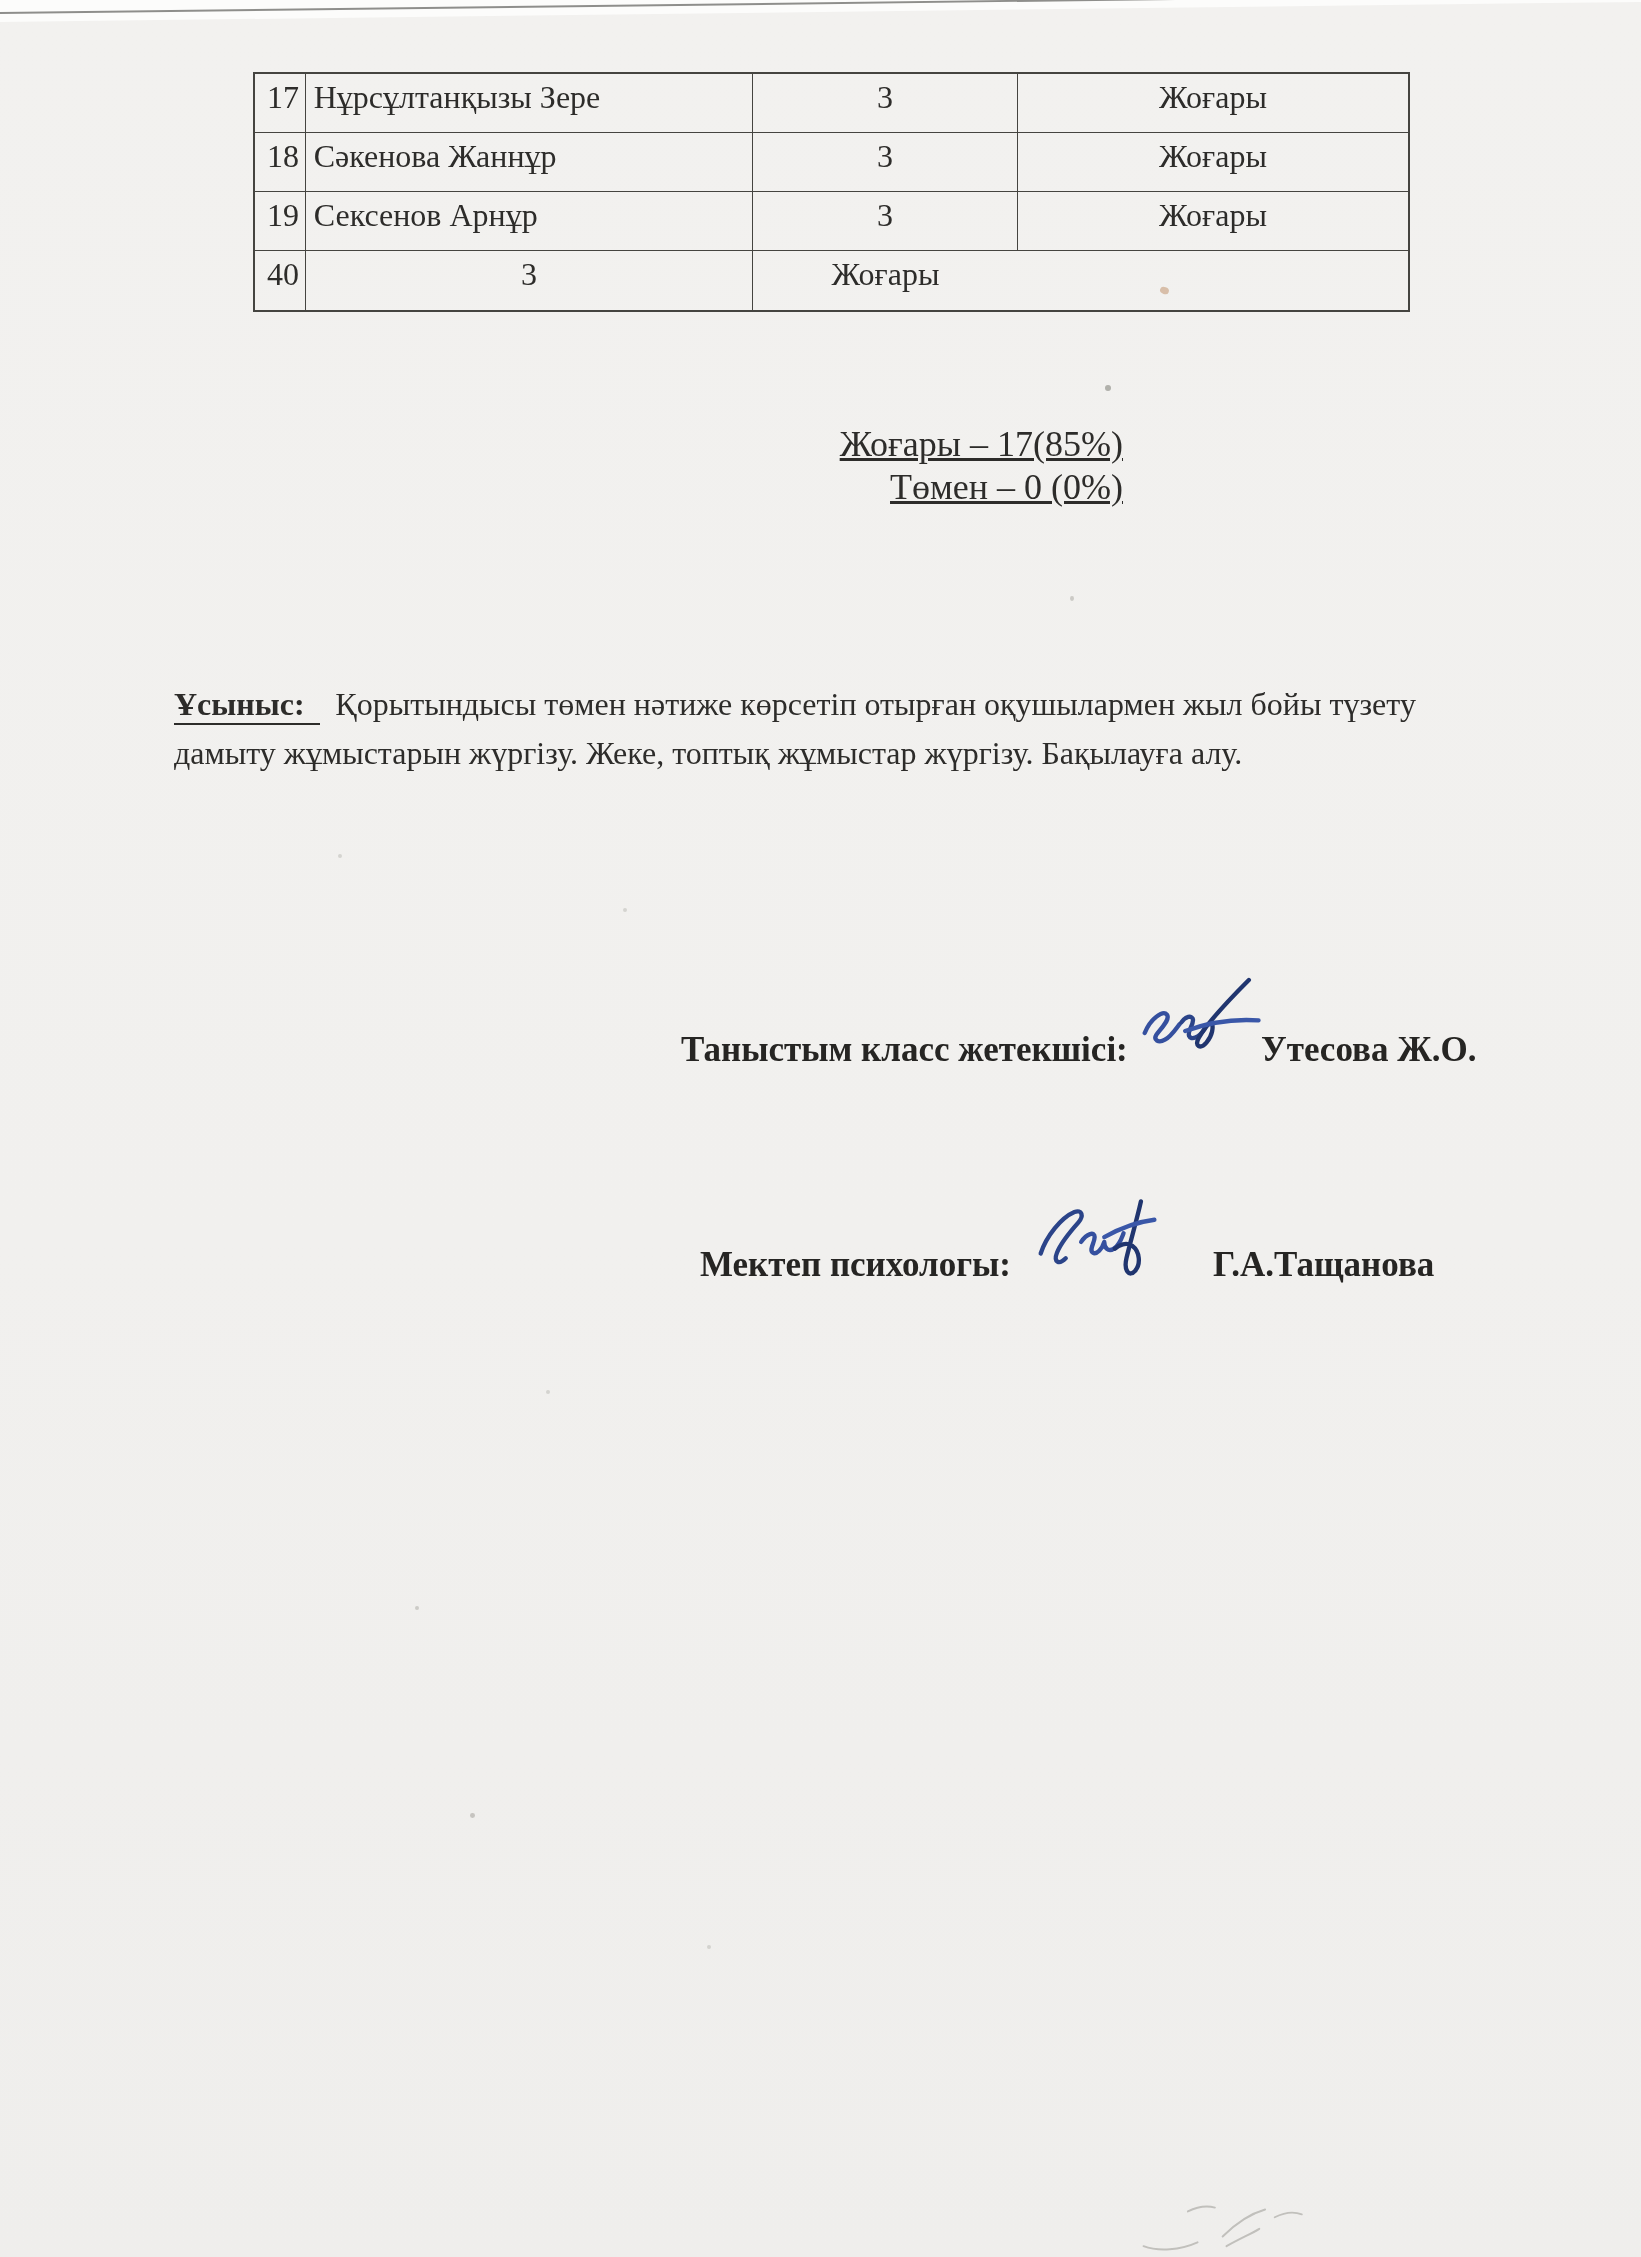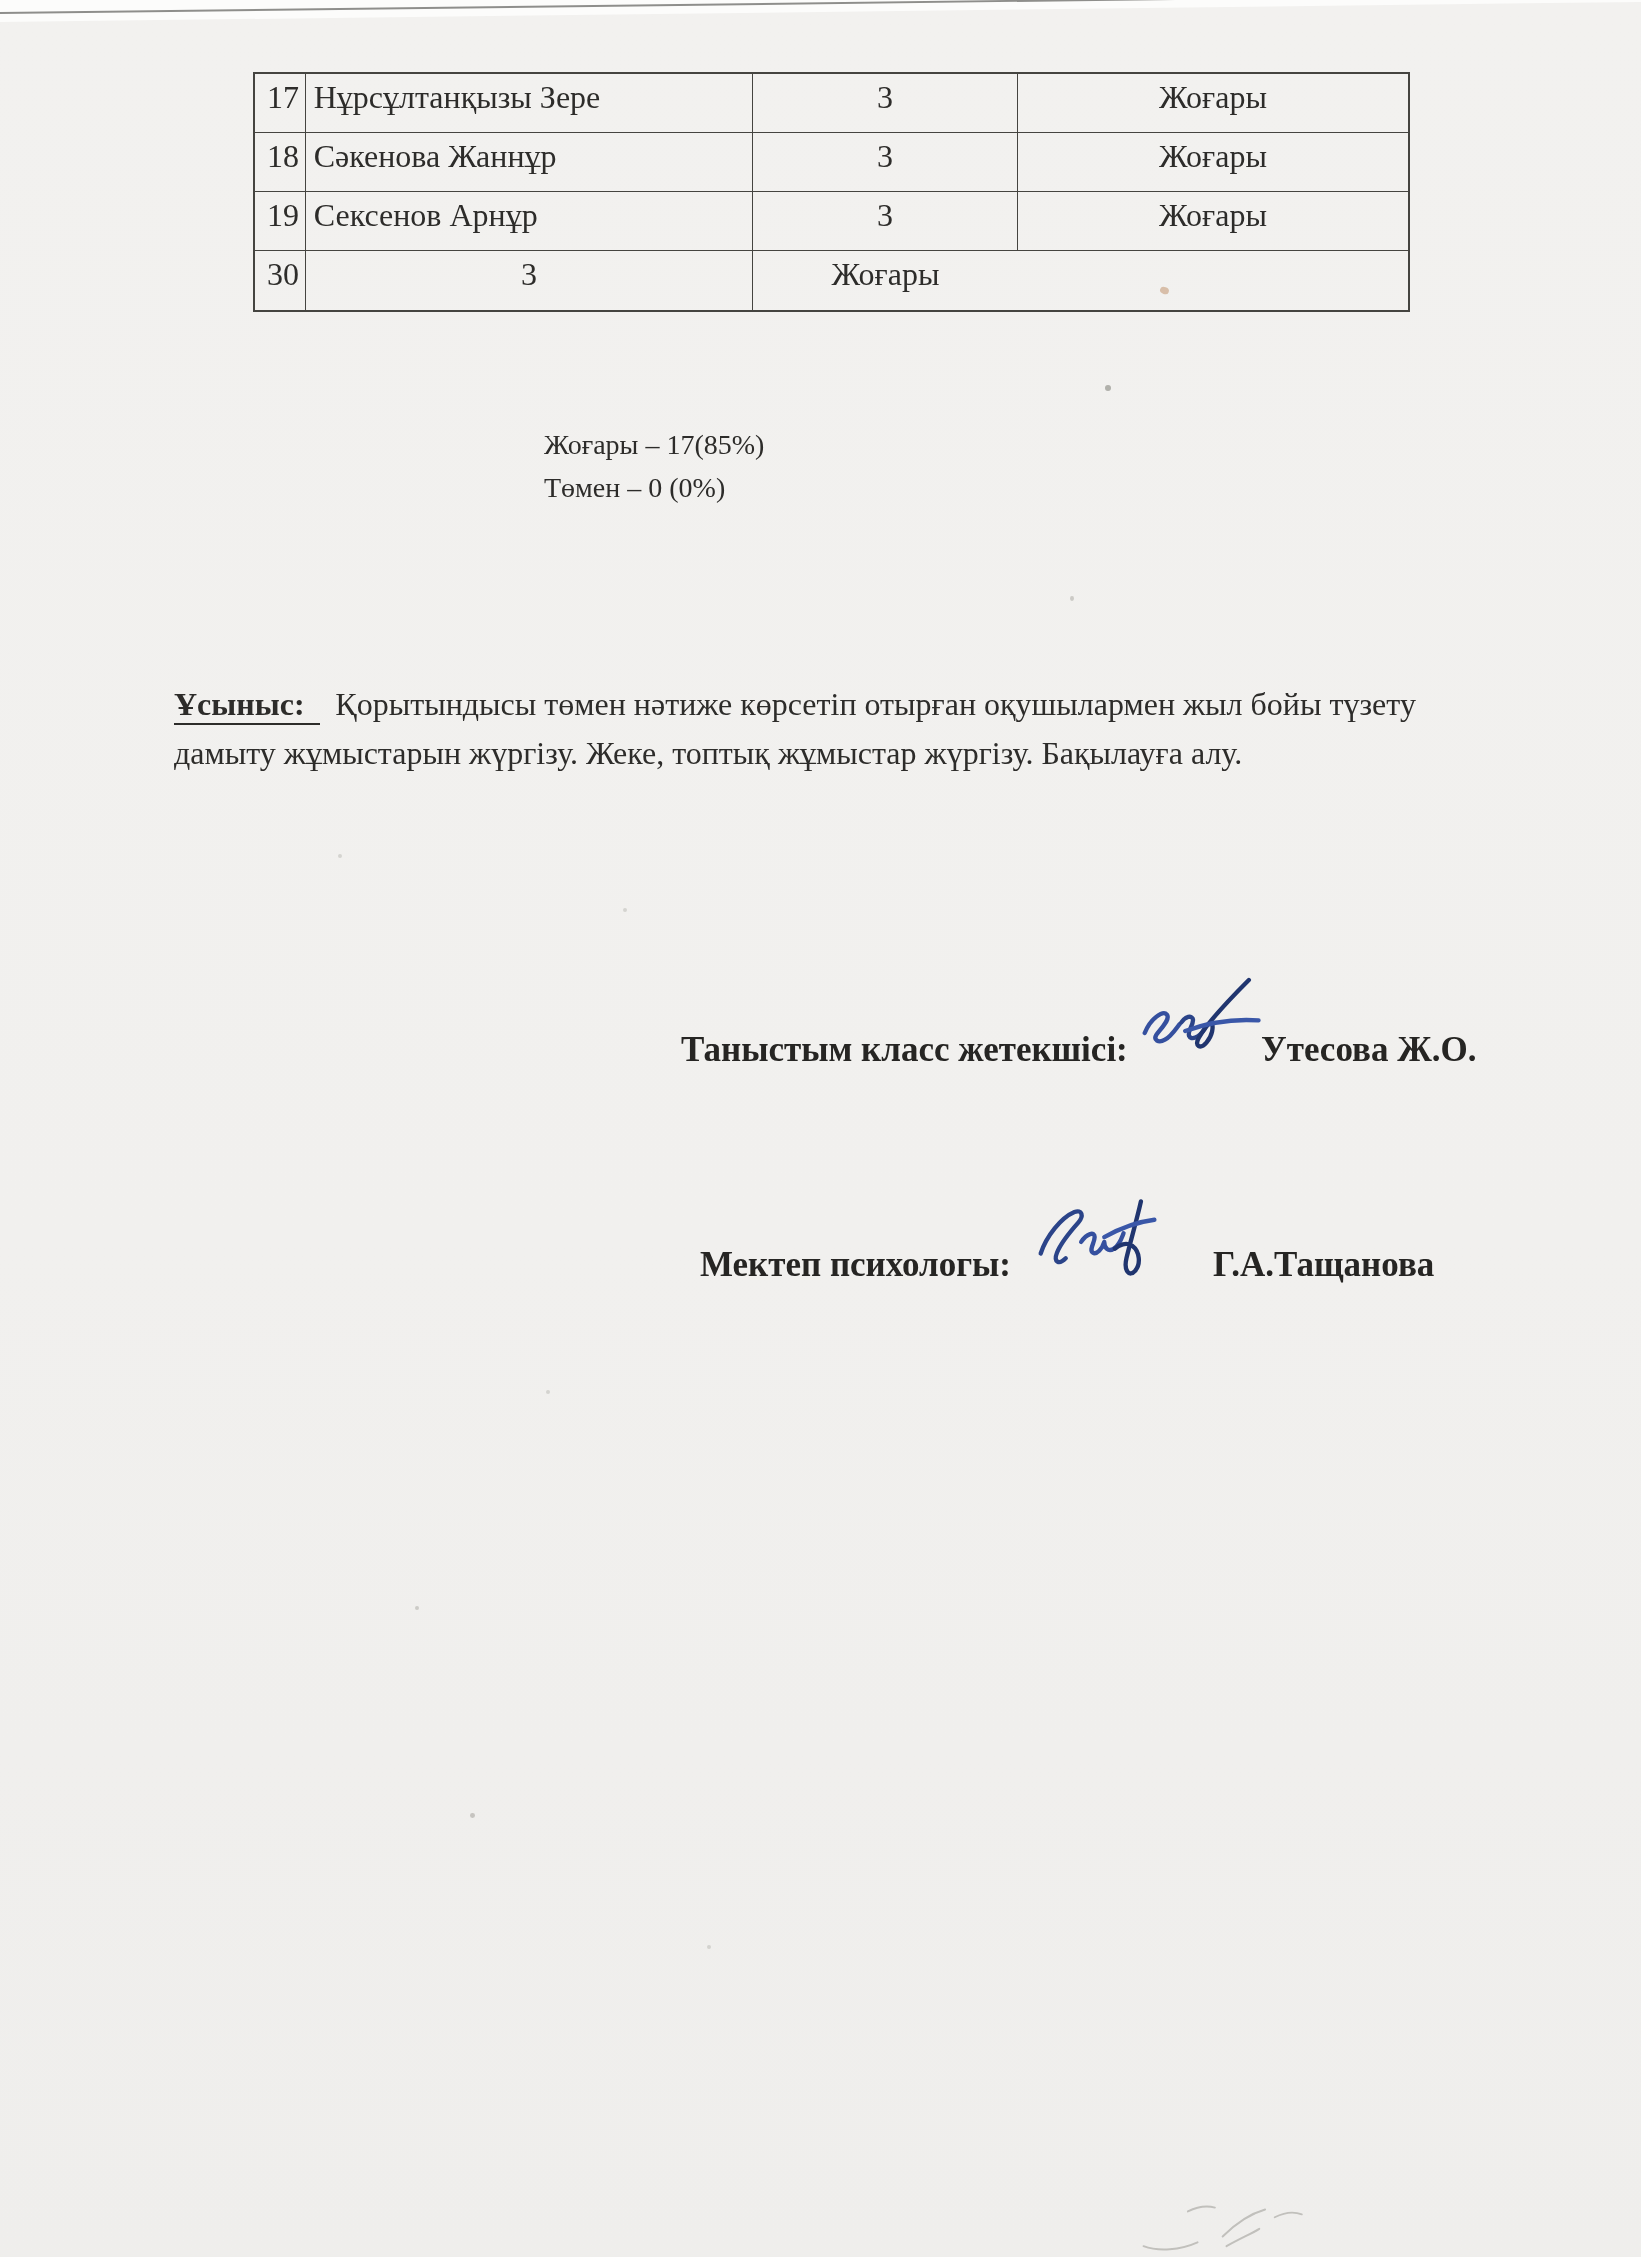--- a/index.html
+++ b/index.html
@@ -45,23 +45,24 @@
   }
   .cell.last-col{border-right:none;}
   .cell.last-row{border-bottom:none;}
   .cell.num{text-align:center;padding-left:6px;}
   .cell.name{padding-left:7.7px;}
   .cell.score{text-align:center;}
   .cell.level{text-align:center;}
   
   .summary{
     position:absolute;left:544px;top:423px;width:579px;
-    text-align:left;color:#2d2c2a;
-    font-size:28px;line-height:43px;
+    text-align:right;color:#2d2c2a;
+    font-size:36px;line-height:43px;
     z-index:2;
+    text-decoration:underline;
   }
   
   .recommendation{
     position:absolute;left:174px;top:680px;width:1289px;
     color:#2d2c2a;font-size:32px;line-height:49px;
     z-index:2;
   }
   .rec-label{
     font-weight:bold;
     border-bottom:2.9px solid #2d2c2a;
@@ -95,21 +96,21 @@
     <div class="cell num">18</div>
     <div class="cell name">Сәкенова Жаннұр</div>
     <div class="cell score">3</div>
     <div class="cell level last-col">Жоғары</div>
 
     <div class="cell num">19</div>
     <div class="cell name">Сексенов Арнұр</div>
     <div class="cell score">3</div>
     <div class="cell level last-col">Жоғары</div>
 
-    <div class="cell num last-row">30</div>
+    <div class="cell num last-row">40</div>
     <div class="cell score last-row">3</div>
     <div class="cell level last-col last-row">Жоғары</div>
   </div>
 
   <div class="summary">
     <div>Жоғары –  17(85%)</div>
     <div>Төмен –  0 (0%)</div>
   </div>
 
   <div class="recommendation">

